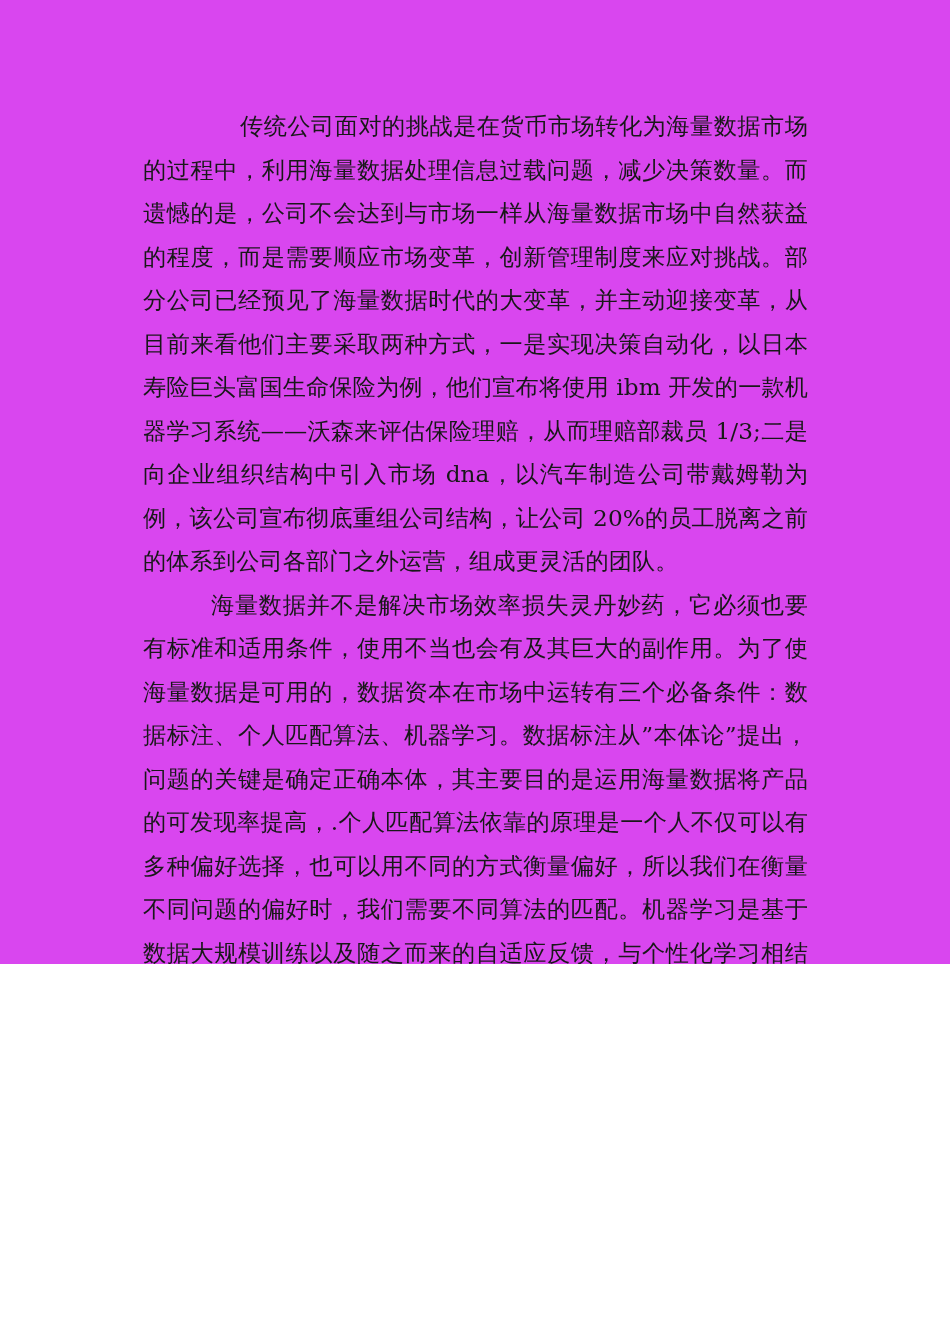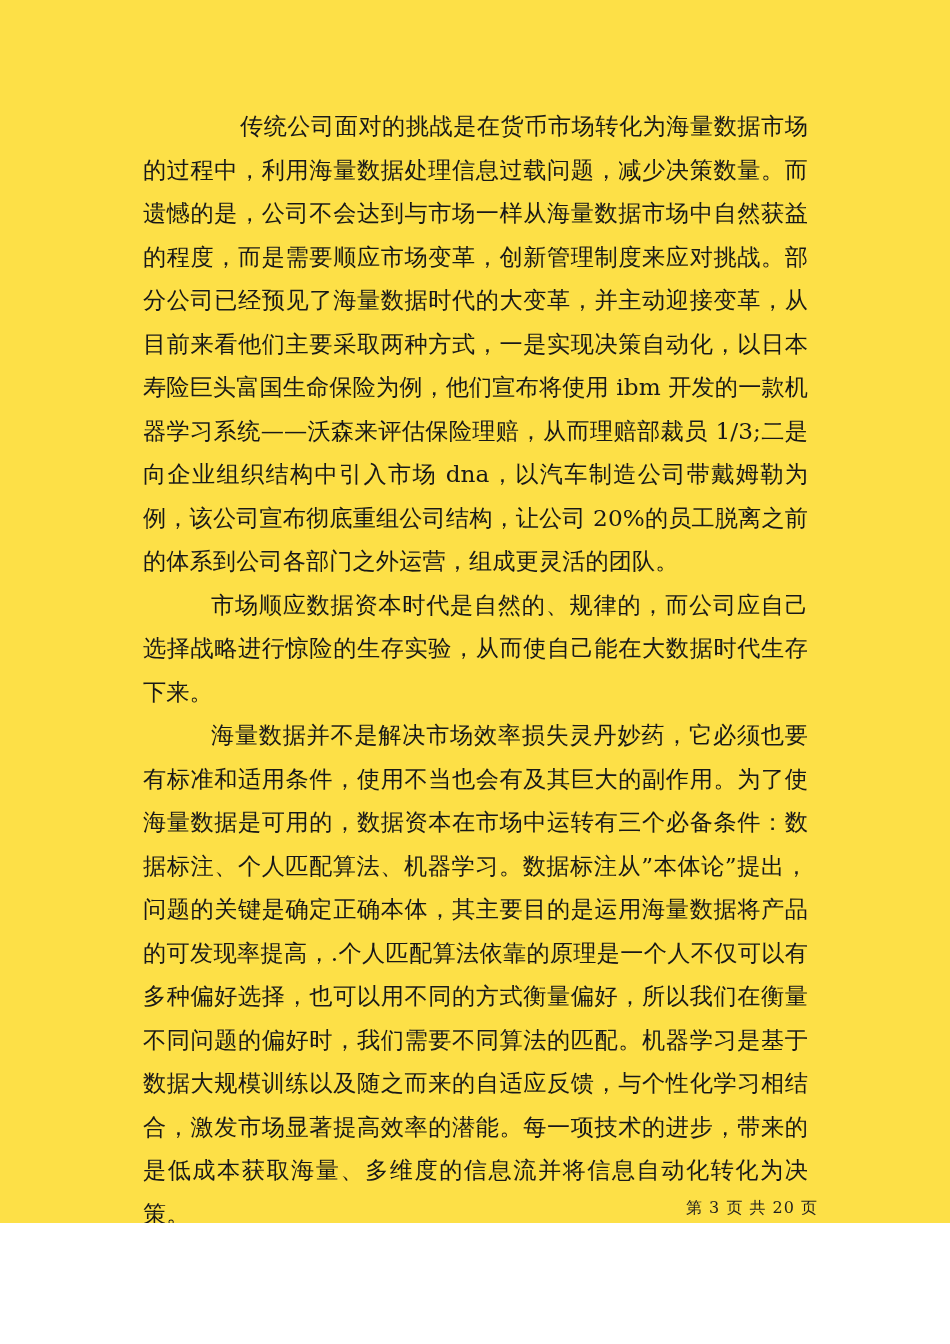--- a/index.html
+++ b/index.html
@@ -7,22 +7,22 @@
     padding: 0;
     background: #ffffff;
   }
   body {
     font-family: "DejaVu Serif", "Liberation Serif", serif;
     color: #1a1a1a;
   }
   .page {
     position: relative;
     width: 950px;
-    height: 1223px;
-    background: #fde047;
+    height: 964px;
+    background: #d946ef;
     box-sizing: border-box;
     overflow: hidden;
   }
   .content {
     position: absolute;
     left: 143px;
     top: 104px;
     width: 665px;
   }
   .para {
@@ -60,21 +60,20 @@
 </style>
 </head>
 <body>
 
 <div class="page">
 
   <div class="content">
 
     <p class="para indent-3">传统公司面对的挑战是在货币市场转化为海量数据市场的过程中，利用海量数据处理信息过载问题，减少决策数量。而遗憾的是，公司不会达到与市场一样从海量数据市场中自然获益的程度，而是需要顺应市场变革，创新管理制度来应对挑战。部分公司已经预见了海量数据时代的大变革，并主动迎接变革，从目前来看他们主要采取两种方式，一是实现决策自动化，以日本寿险巨头富国生命保险为例，他们宣布将使用 ibm 开发的一款机器学习系统——沃森来评估保险理赔，从而理赔部裁员 1/3;二是向企业组织结构中引入市场 dna，以汽车制造公司带戴姆勒为例，该公司宣布彻底重组公司结构，让公司 20%的员工脱离之前的体系到公司各部门之外运营，组成更灵活的团队。</p>
 
-    <p class="para indent-2">市场顺应数据资本时代是自然的、规律的，而公司应自己选择战略进行惊险的生存实验，从而使自己能在大数据时代生存下来。</p>
 
 
     <p class="para indent-2">海量数据并不是解决市场效率损失灵丹妙药，它必须也要有标准和适用条件，使用不当也会有及其巨大的副作用。为了使海量数据是可用的，数据资本在市场中运转有三个必备条件：数据标注、个人匹配算法、机器学习。数据标注从”本体论”提出，问题的关键是确定正确本体，其主要目的是运用海量数据将产品的可发现率提高，.个人匹配算法依靠的原理是一个人不仅可以有多种偏好选择，也可以用不同的方式衡量偏好，所以我们在衡量不同问题的偏好时，我们需要不同算法的匹配。机器学习是基于数据大规模训练以及随之而来的自适应反馈，与个性化学习相结合，激发市场显著提高效率的潜能。每一项技术的进步，带来的是低成本获取海量、多维度的信息流并将信息自动化转化为决策。</p>
 
     <p class="para indent-3">公司的发展却不容乐观，随着算法的提升，决策层会一层一层的减少，效率会大幅度提升，公司的重要性也就会下降。在现阶段公司为拥抱大数据时代而做出的改变来看，公司越来越可以依</p>
 
   </div>
 
   <div class="footer">第 3 页 共 20 页</div>
 

